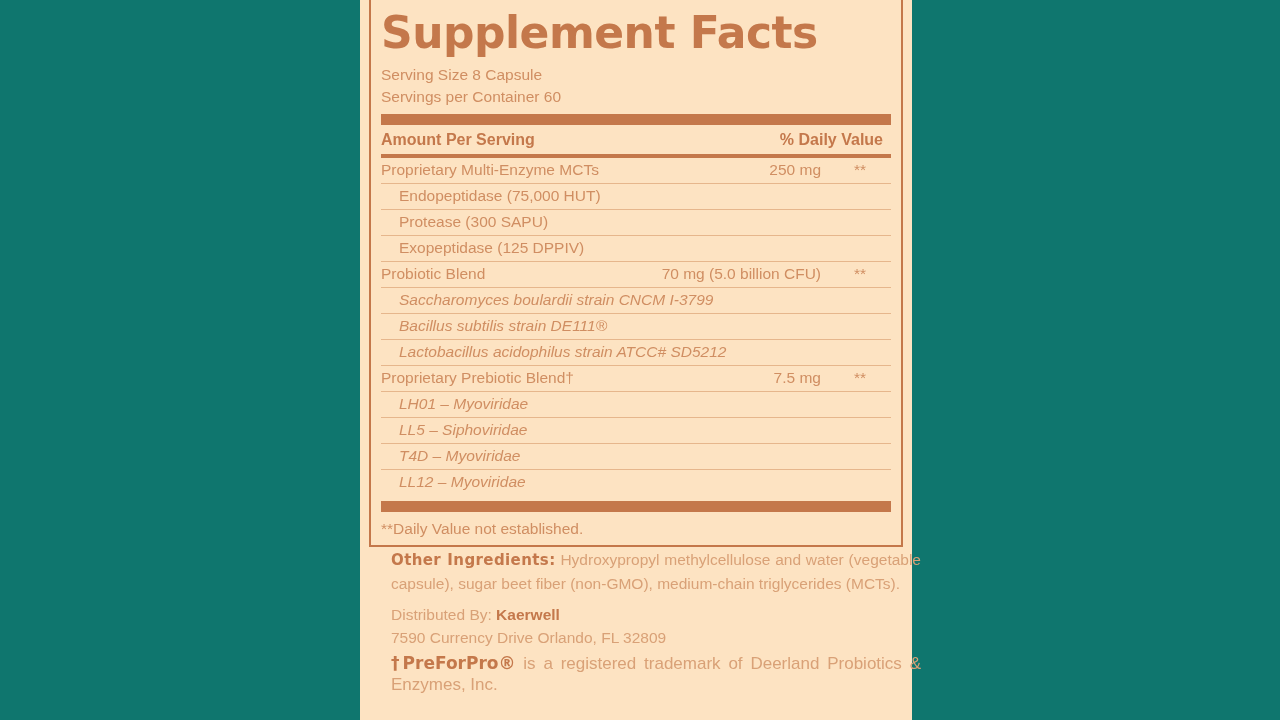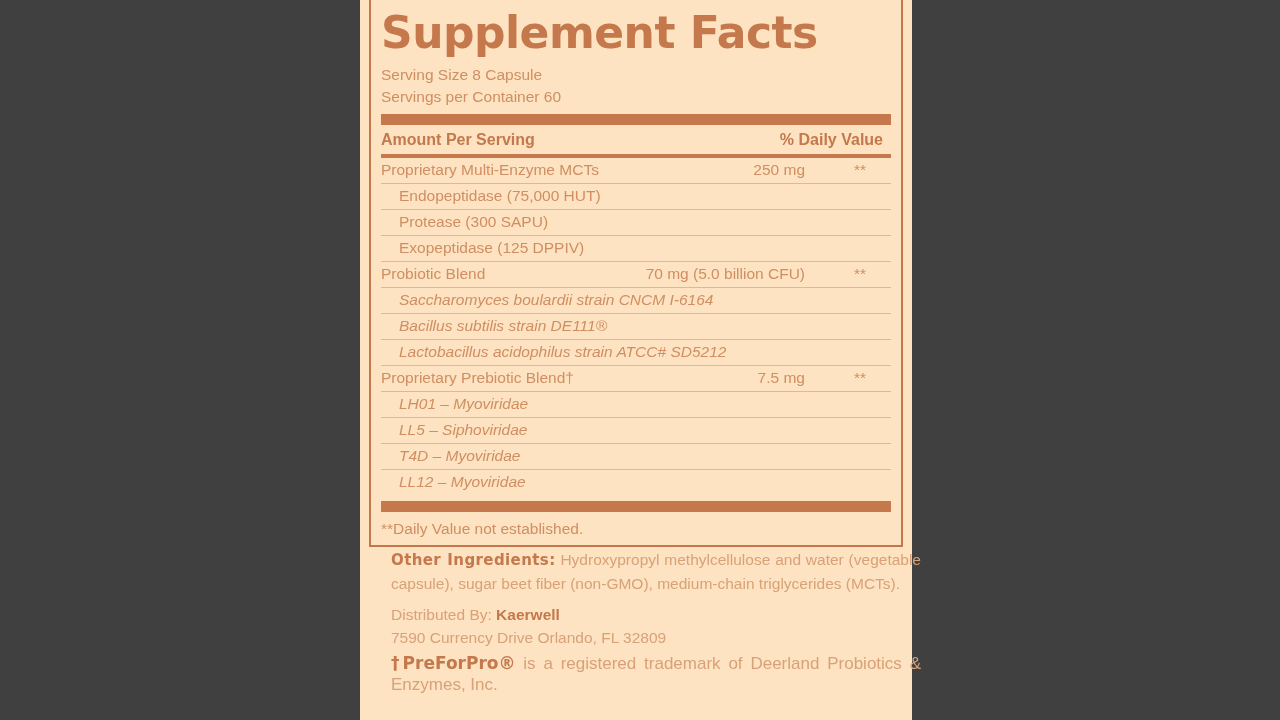--- a/index.html
+++ b/index.html
@@ -8,21 +8,21 @@
     width: 1280px;
     height: 720px;
     background: #fbf8f0;
     font-family: "Liberation Sans", sans-serif;
   }
   #stage {
     position: relative;
     width: 1280px;
     height: 720px;
     overflow: hidden;
-    background: #404040;
+    background: #0f766e;
   }
   .panel {
     position: absolute;
     left: 360px;
     top: 0;
     width: 552px;
     height: 720px;
     background: #fde3c2;
     box-sizing: border-box;
   }
@@ -62,21 +62,20 @@
     margin: 3px 0 0 0;
   }
   .row {
     display: flex;
     align-items: flex-start;
     border-bottom: 1px solid #e6b68c;
     padding: 2px 0 3px 0;
     font-size: 15.5px;
     color: #d08e62;
     line-height: 20px;
-    gap: 16px;
   }
   .row.header-row {
     border-bottom: none;
     font-weight: bold;
     color: #c4784b;
     font-size: 16px;
     padding-bottom: 1px;
   }
   .row.no-rule {
     border-bottom: none;
@@ -197,21 +196,21 @@
         <div class="cell-dv"></div>
       </div>
 
       <div class="row">
         <div class="cell-name">Probiotic Blend</div>
         <div class="cell-amt">70 mg (5.0 billion CFU)</div>
         <div class="cell-dv">**</div>
       </div>
 
       <div class="row">
-        <div class="cell-name indent1 ital">Saccharomyces boulardii strain CNCM I-6164</div>
+        <div class="cell-name indent1 ital">Saccharomyces boulardii strain CNCM I-3799</div>
         <div class="cell-amt"></div>
         <div class="cell-dv"></div>
       </div>
 
       <div class="row">
         <div class="cell-name indent1 ital">Bacillus subtilis strain DE111®</div>
         <div class="cell-amt"></div>
         <div class="cell-dv"></div>
       </div>
 

